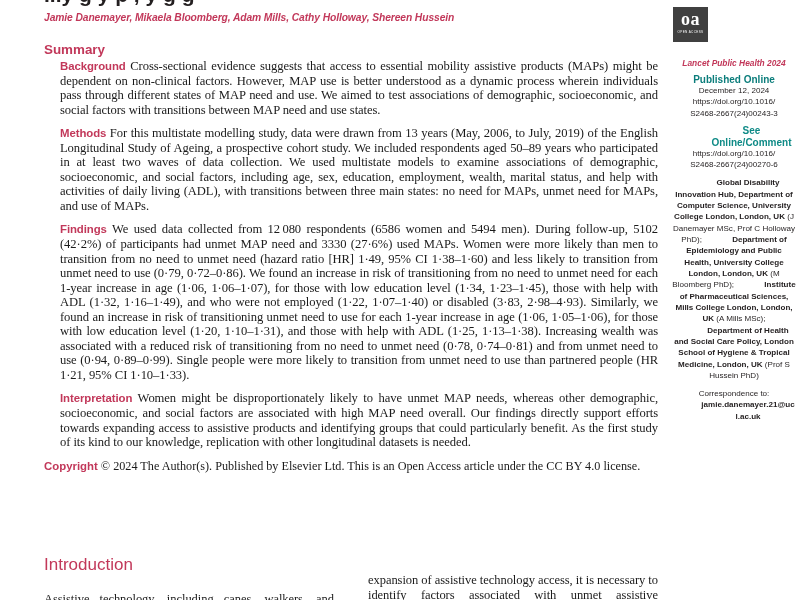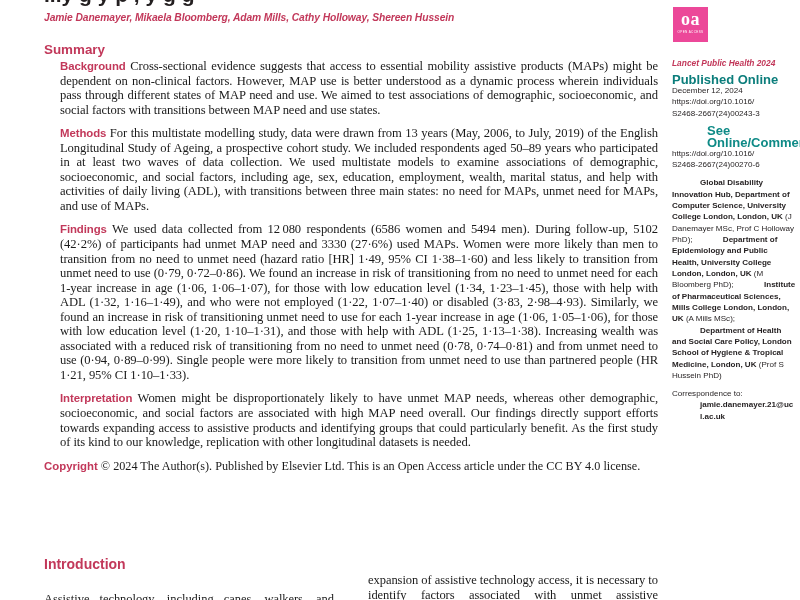--- a/index.html
+++ b/index.html
@@ -49,21 +49,21 @@
     letter-spacing: -0.1px;
   }
 
   
   .oa-badge {
     position: absolute;
     left: 673px;
     top: 7px;
     width: 35px;
     height: 35px;
-    background: #ec4899;
+    background: #404040;
     color: #ffffff;
     display: flex;
     flex-direction: column;
     align-items: center;
     justify-content: flex-start;
     padding-top: 2px;
     box-sizing: border-box;
   }
   .oa-badge .oa-letters {
     font-family: "Liberation Serif", serif;
@@ -122,22 +122,22 @@
 
   
   .intro-wrap {
     position: absolute;
     left: 44px;
     top: 556px;
     width: 614px;
   }
   .intro-head {
     font-family: "Liberation Sans", sans-serif;
-    font-weight: bold;
-    font-size: 14px;
+    font-weight: normal;
+    font-size: 17px;
     line-height: 17px;
     color: #c2385a;
     margin: 0 0 1px 0;
     width: 290px;
   }
   .intro-cols {
     position: relative;
     width: 614px;
   }
   .intro-left, .intro-right {
@@ -158,34 +158,35 @@
   
   .sidebar {
     position: absolute;
     left: 672px;
     top: 57px;
     width: 124px;
     font-family: "Liberation Sans", sans-serif;
     font-size: 8.05px;
     line-height: 11.35px;
     color: #231f20;
+    text-align: center;
   }
   .sb-block { margin-bottom: 6.5px; }
   .sb-journal {
     font-weight: bold;
     font-style: italic;
     color: #c2385a;
     font-size: 8.4px;
     line-height: 12px;
     margin-bottom: 4.5px;
   }
   .sb-head {
     font-weight: bold;
     color: #0b7d7b;
-    font-size: 13px;
+    font-size: 10px;
     line-height: 11.35px;
   }
   .sb-head.teal2 { color: #0e8a86; padding-left: 35px; }
   .sb-bold { font-weight: bold; margin-left: 28px; }
   .sb-plain { font-weight: normal; }
   .sb-line { display: block; }
   .sb-aff { margin-bottom: 6.5px; }
   .sb-corr { margin-top: 1px; }
   .sb-email { word-break: break-all; }
 </style>

